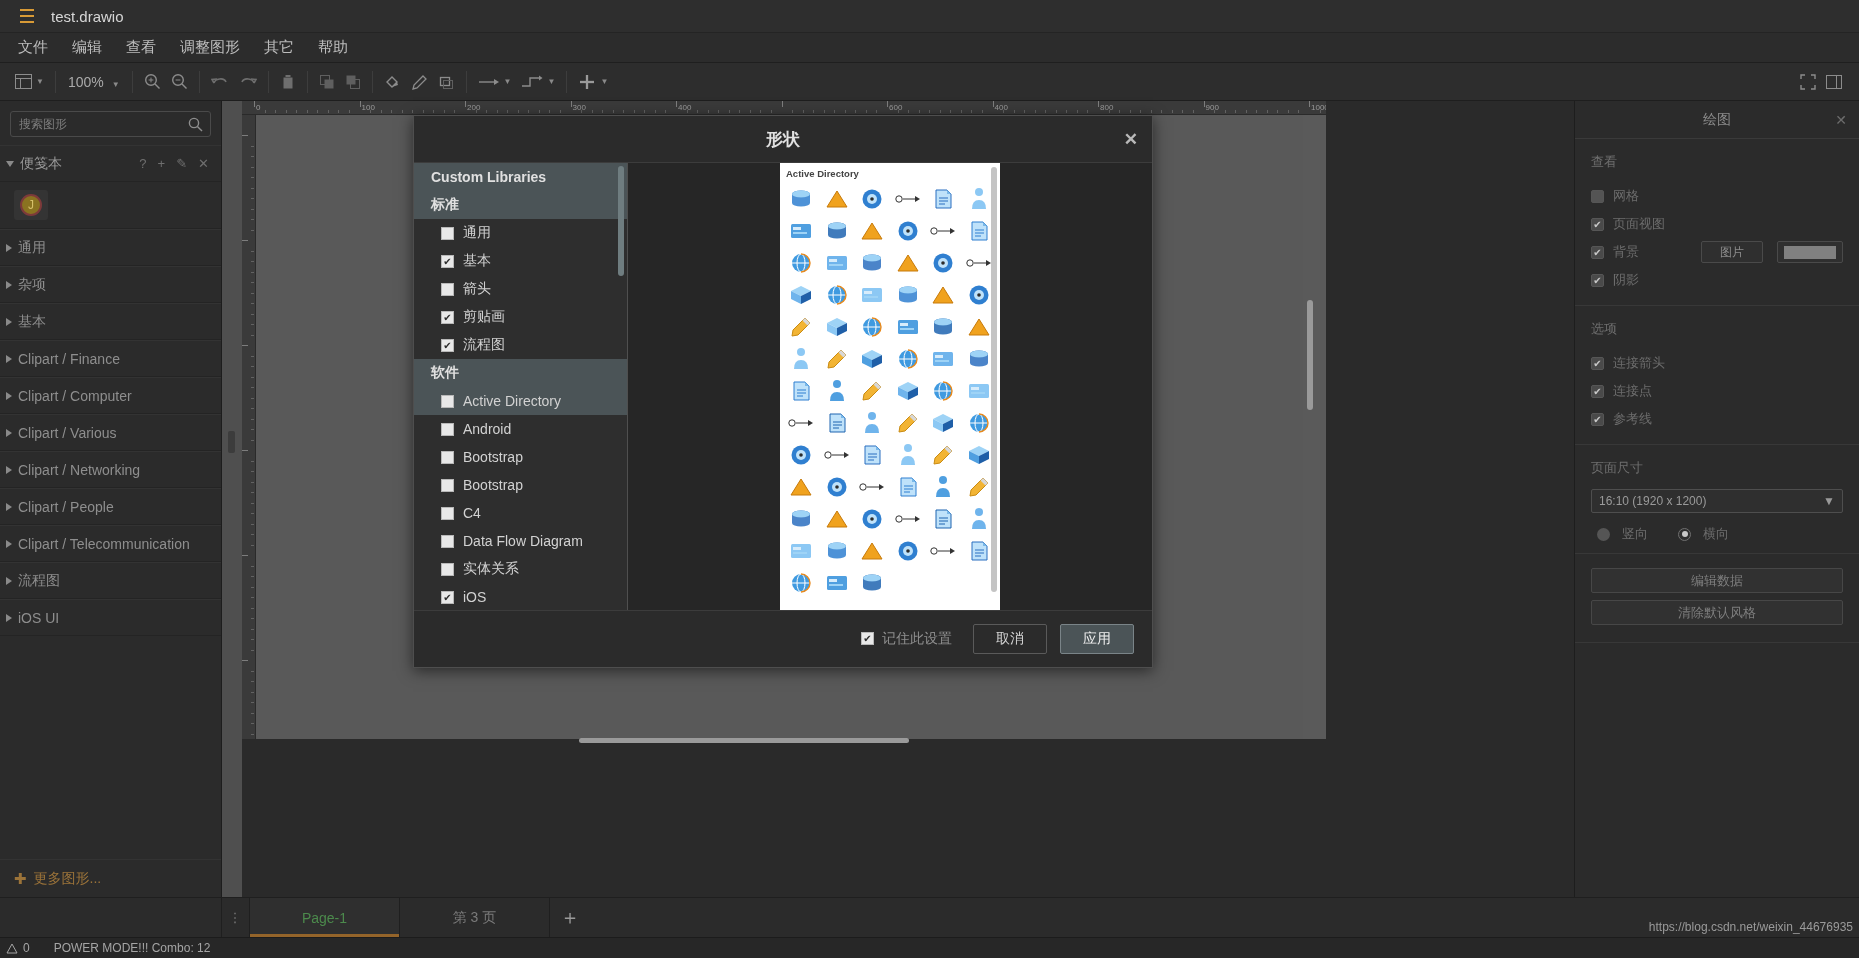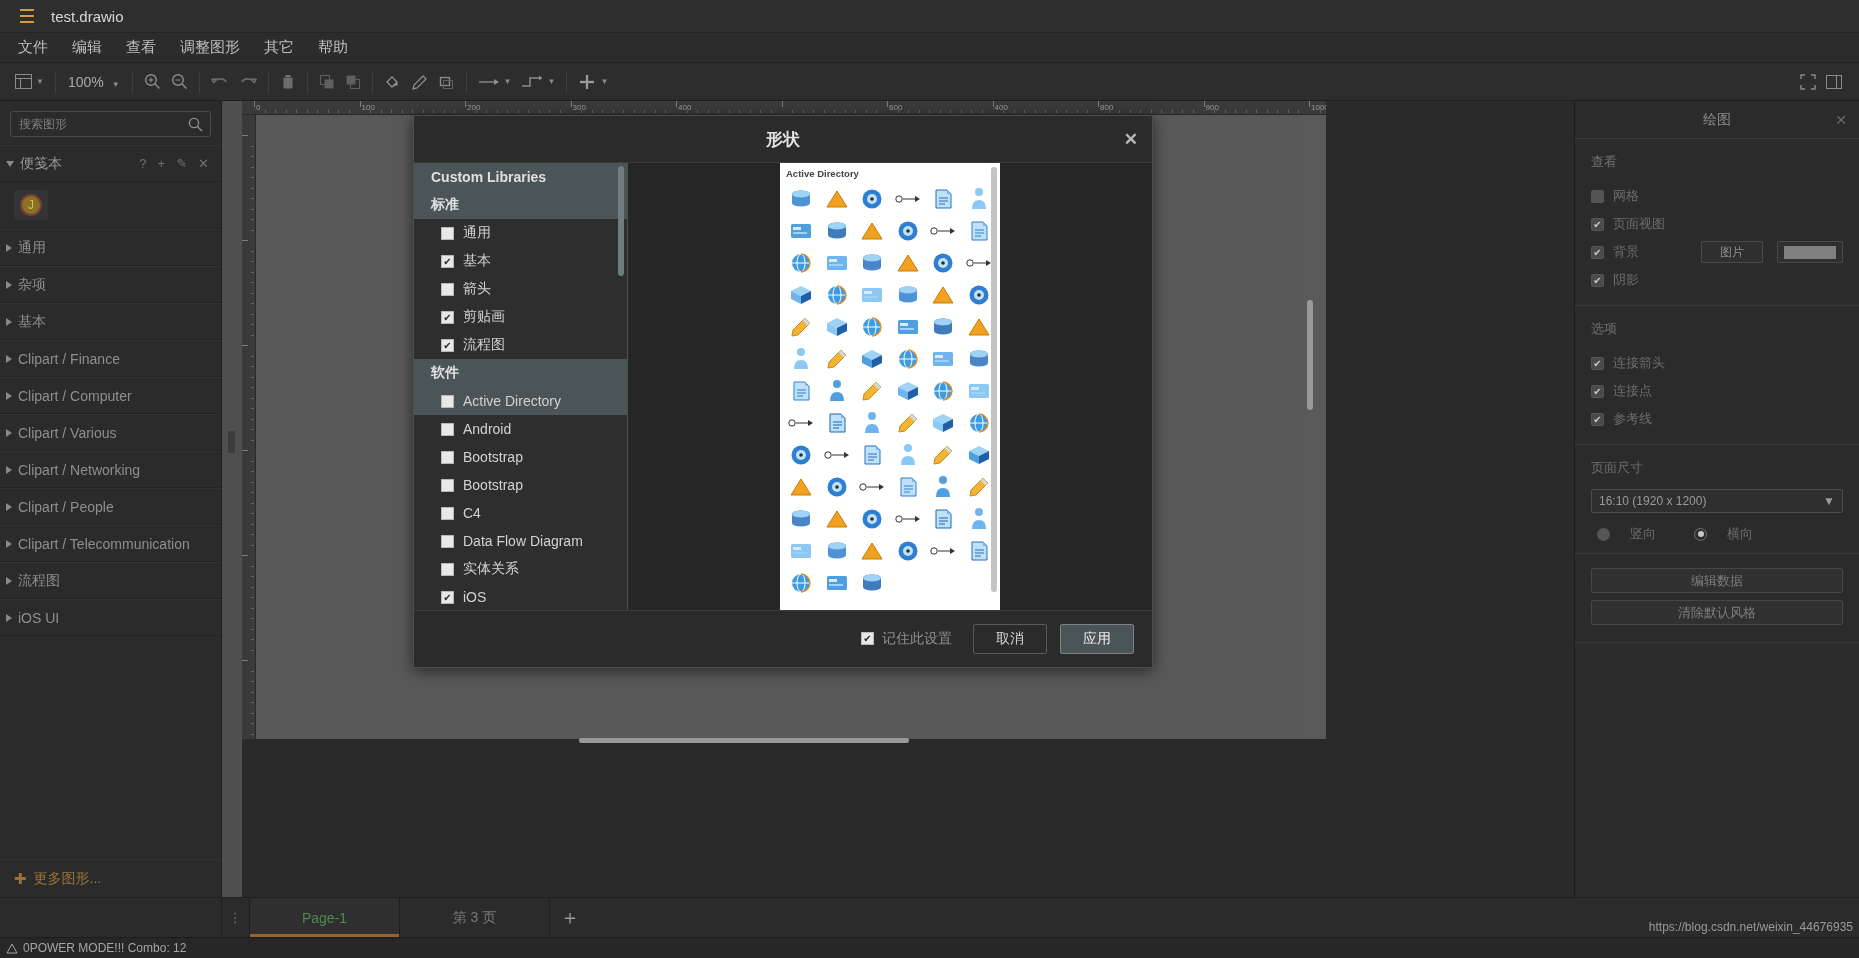--- a/index.html
+++ b/index.html
@@ -179,21 +179,21 @@
     position: absolute; right: 0; width: 66px; height: 22px;
     background: #2f2f2f; border: 1px solid #4a4a4a; border-radius: 2px;
     display:flex; align-items:center; justify-content:center;
   }
   .swatch { width: 52px; height: 13px; background: #808080; }
   .rp-select {
     width: 100%; height: 24px; background: #2f2f2f; border: 1px solid #4e4e4e;
     border-radius: 2px; display: flex; align-items: center; justify-content: space-between;
     padding: 0 7px; color: #9a9a9a; font-size: 12px;
   }
-  .radio-row { display: flex; align-items: center; gap: 20px; margin-top: 12px; padding-left: 6px; }
+  .radio-row { display: flex; align-items: center; gap: 12px; margin-top: 12px; padding-left: 6px; }
   .radio { width: 13px; height: 13px; border-radius: 50%; background: #555; flex:none;
            display:flex; align-items:center; justify-content:center; }
   .radio.on { background: #2f2f2f; border: 1px solid #6f6f6f; }
   .radio.on::after { content:''; width:6px; height:6px; border-radius:50%; background:#c9c9c9; }
   .radio-lab { font-size: 13px; color: #6c6c6c; margin-right: 18px; }
   .rp-btn {
     width: 100%; height: 25px; background: #313131; border: 1px solid #474747;
     border-radius: 2px; color: #7e7e7e; font-size: 13px;
     display: flex; align-items: center; justify-content: center; margin-bottom: 7px;
   }
@@ -219,21 +219,21 @@
   .tab-add { width: 40px; display:flex; align-items:center; justify-content:center;
              color:#9a9a9a; font-size: 20px; }
 
   
   .statusbar {
     position: absolute; left: 0; bottom: 0; width: 1859px; height: 21px;
     background: #272727; display: flex; align-items: center; font-size: 12px; color: #a5a5a5;
     border-top: 1px solid #1c1c1c;
   }
   .status-warn { margin-left: 6px; display:flex; align-items:center; gap:5px; }
-  .status-text { }
+  .status-text { margin-left: 24px; }
   .watermark {
     position: absolute; right: 6px; bottom: 24px; font-size: 12px; color: #9a9a9a;
   }
 
   
   .dialog {
     position: absolute; left: 413px; top: 115px; width: 740px; height: 553px;
     background: #2b2b2b; border: 1px solid #4e4e4e;
     box-shadow: 0 3px 14px rgba(0,0,0,.55); z-index: 50;
   }

